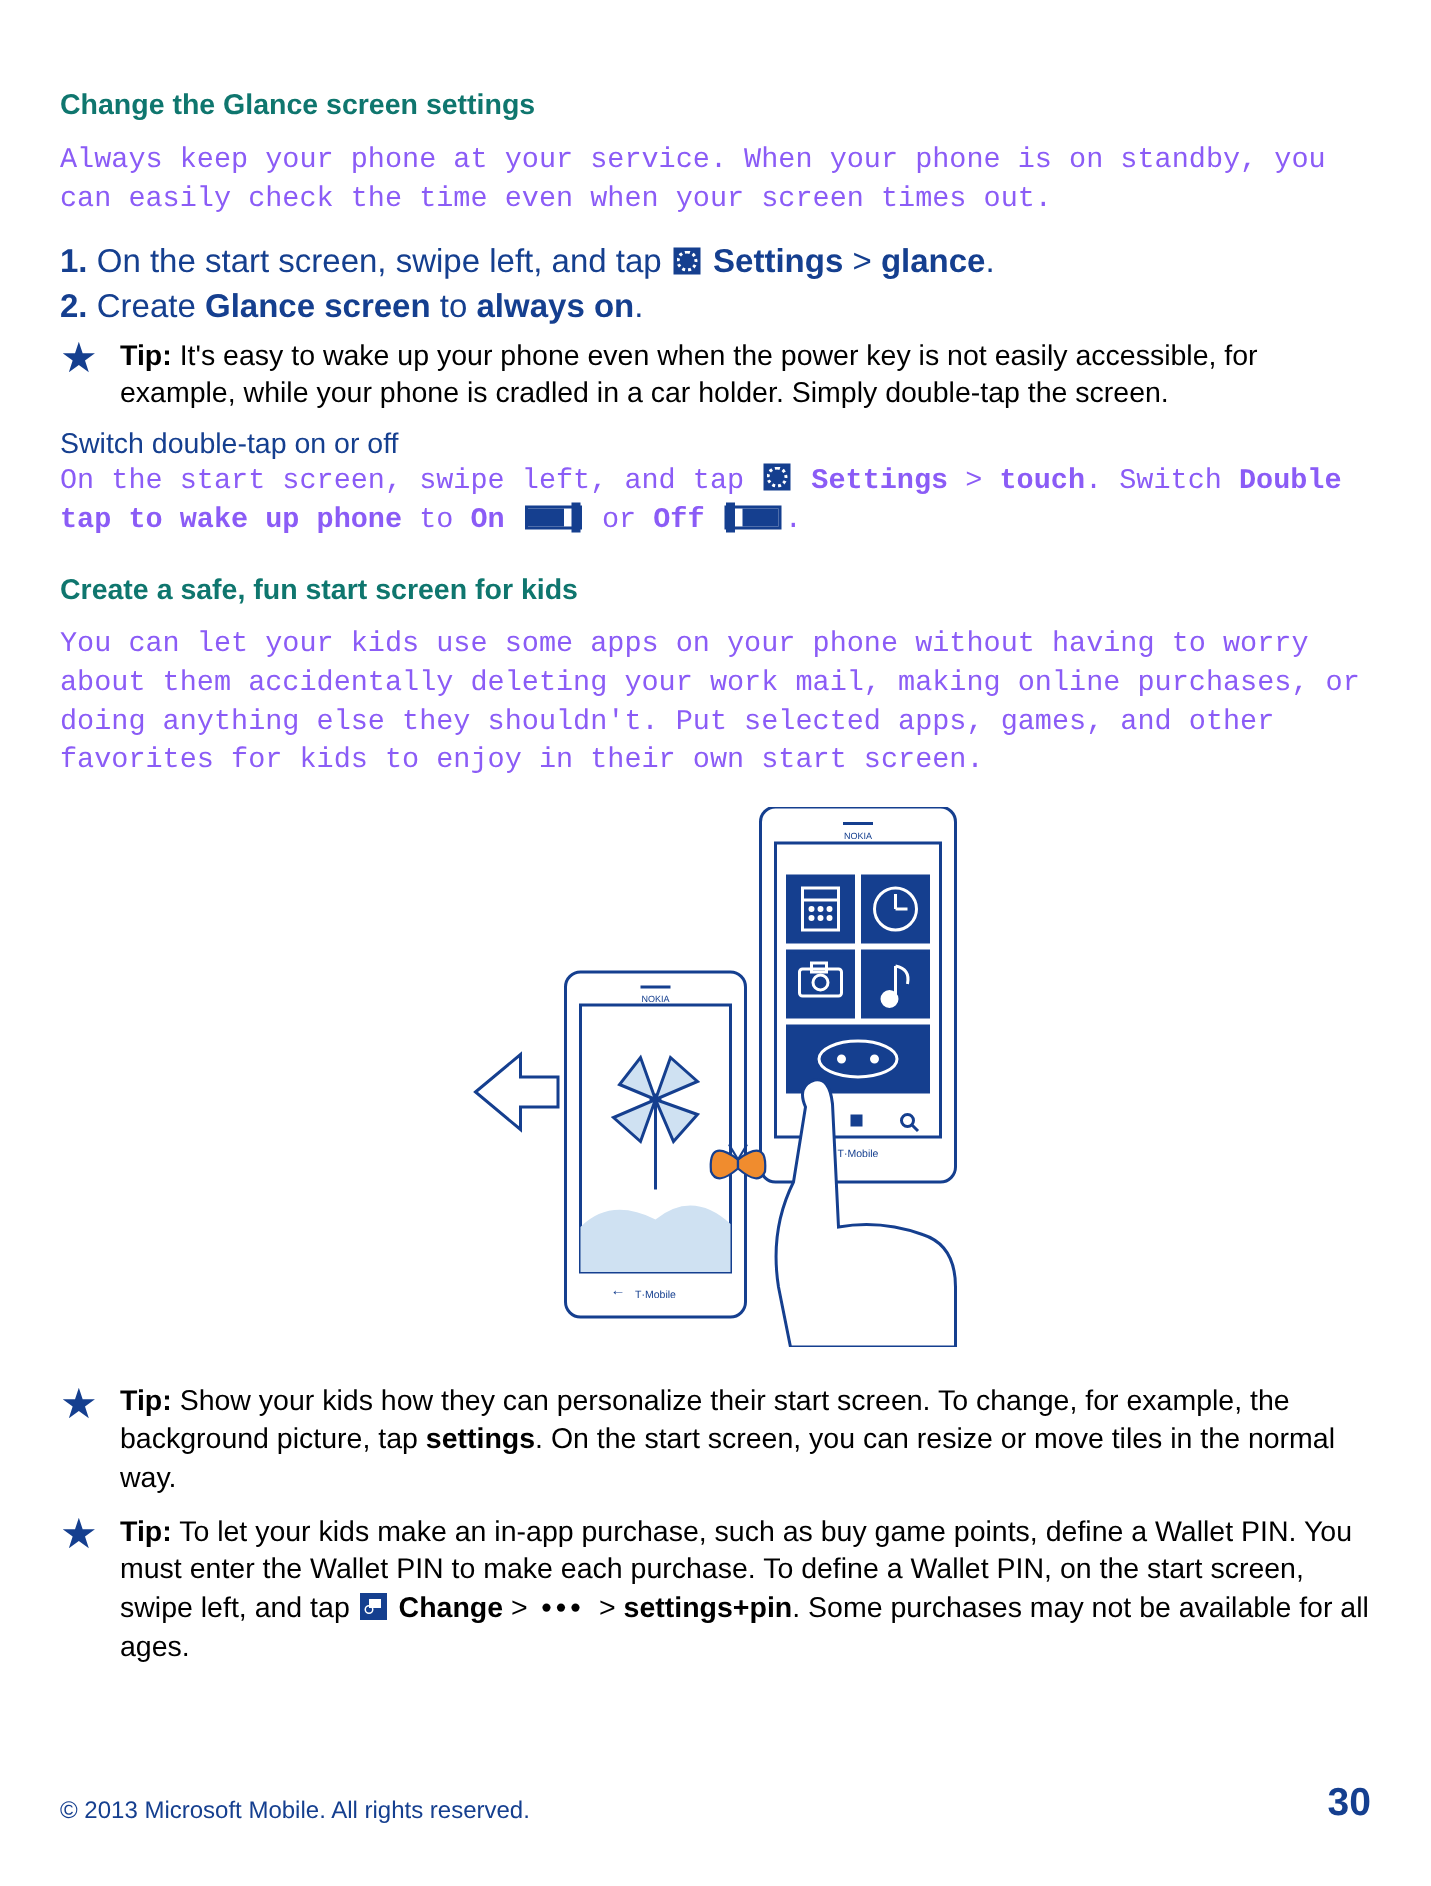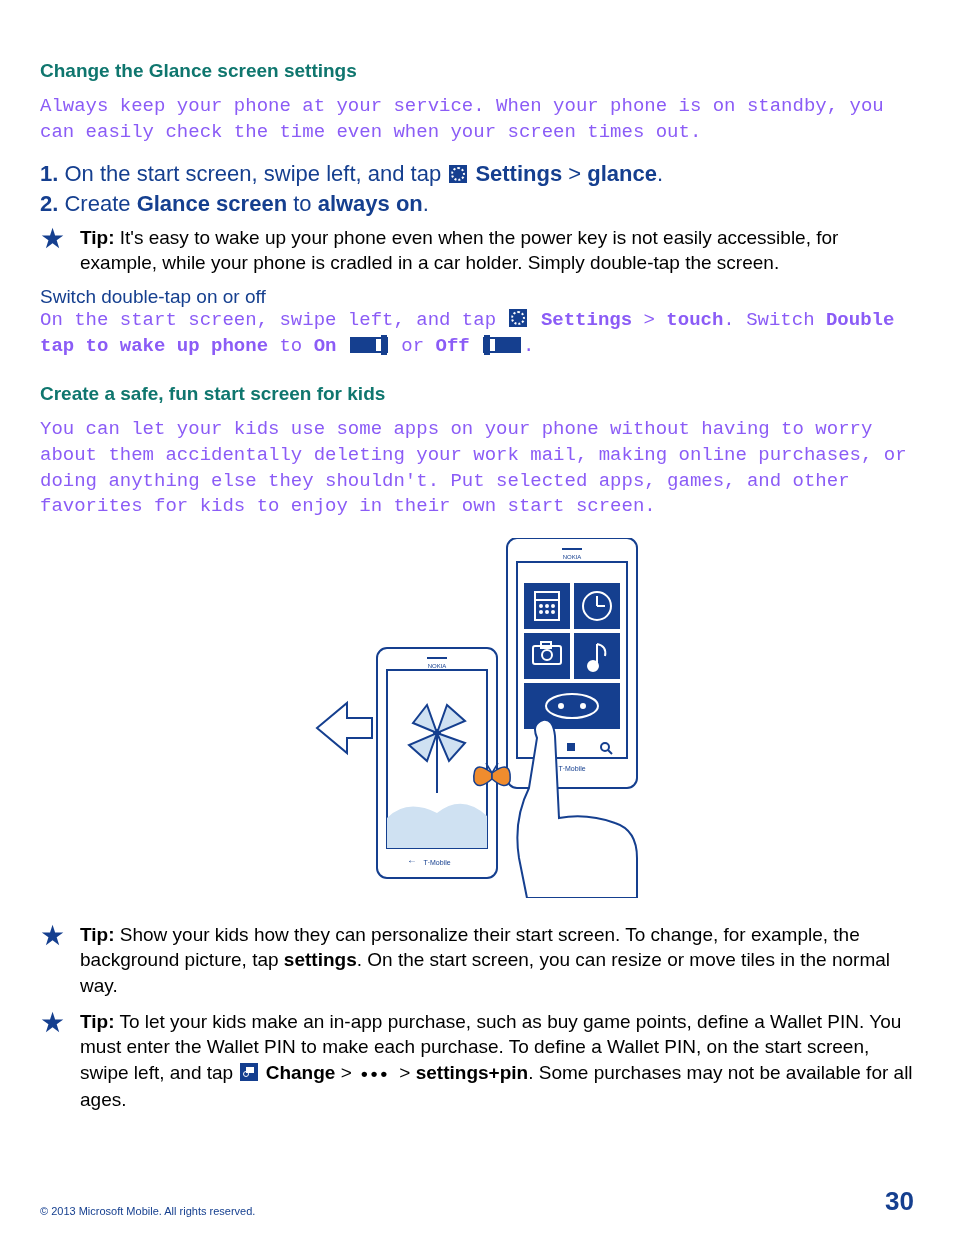--- a/index.html
+++ b/index.html
@@ -141,21 +141,21 @@
       position: absolute;
       bottom: 40px;
       left: 40px;
       right: 40px;
       display: flex;
       justify-content: space-between;
       align-items: flex-end;
       font-size: 19px;
       color: #153f8f;
     }
-    .footer .copyright { font-size: 11px; }
+    .footer .copyright { font-size: 16px; }
     .footer .pagenum { font-size: 26px; font-weight: bold; }
   </style>
 </head>
 <body>
 
 <div class="section-heading">Change the Glance screen settings</div>
 
 <div class="para">Always keep your phone at your service. When your phone is on standby, you can easily check the time even when your screen times out.</div>
 
 <div class="steps">

